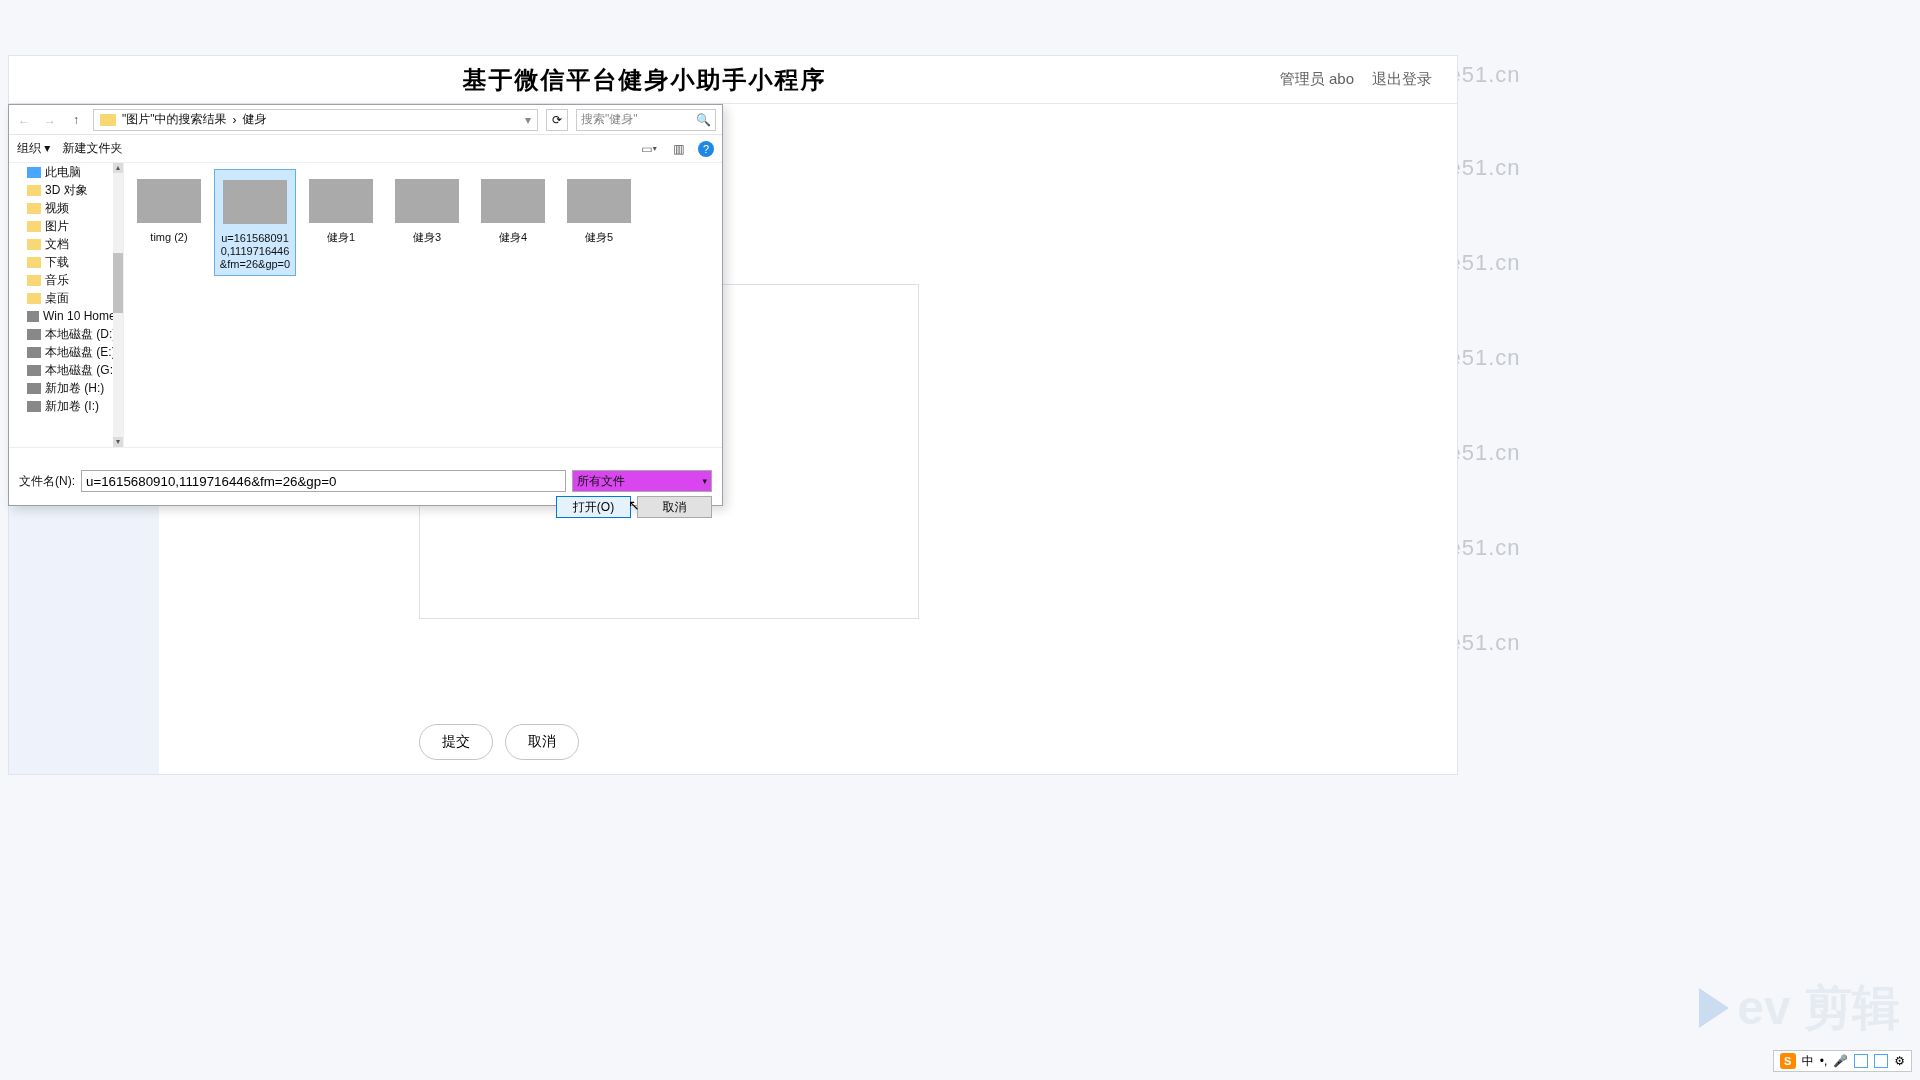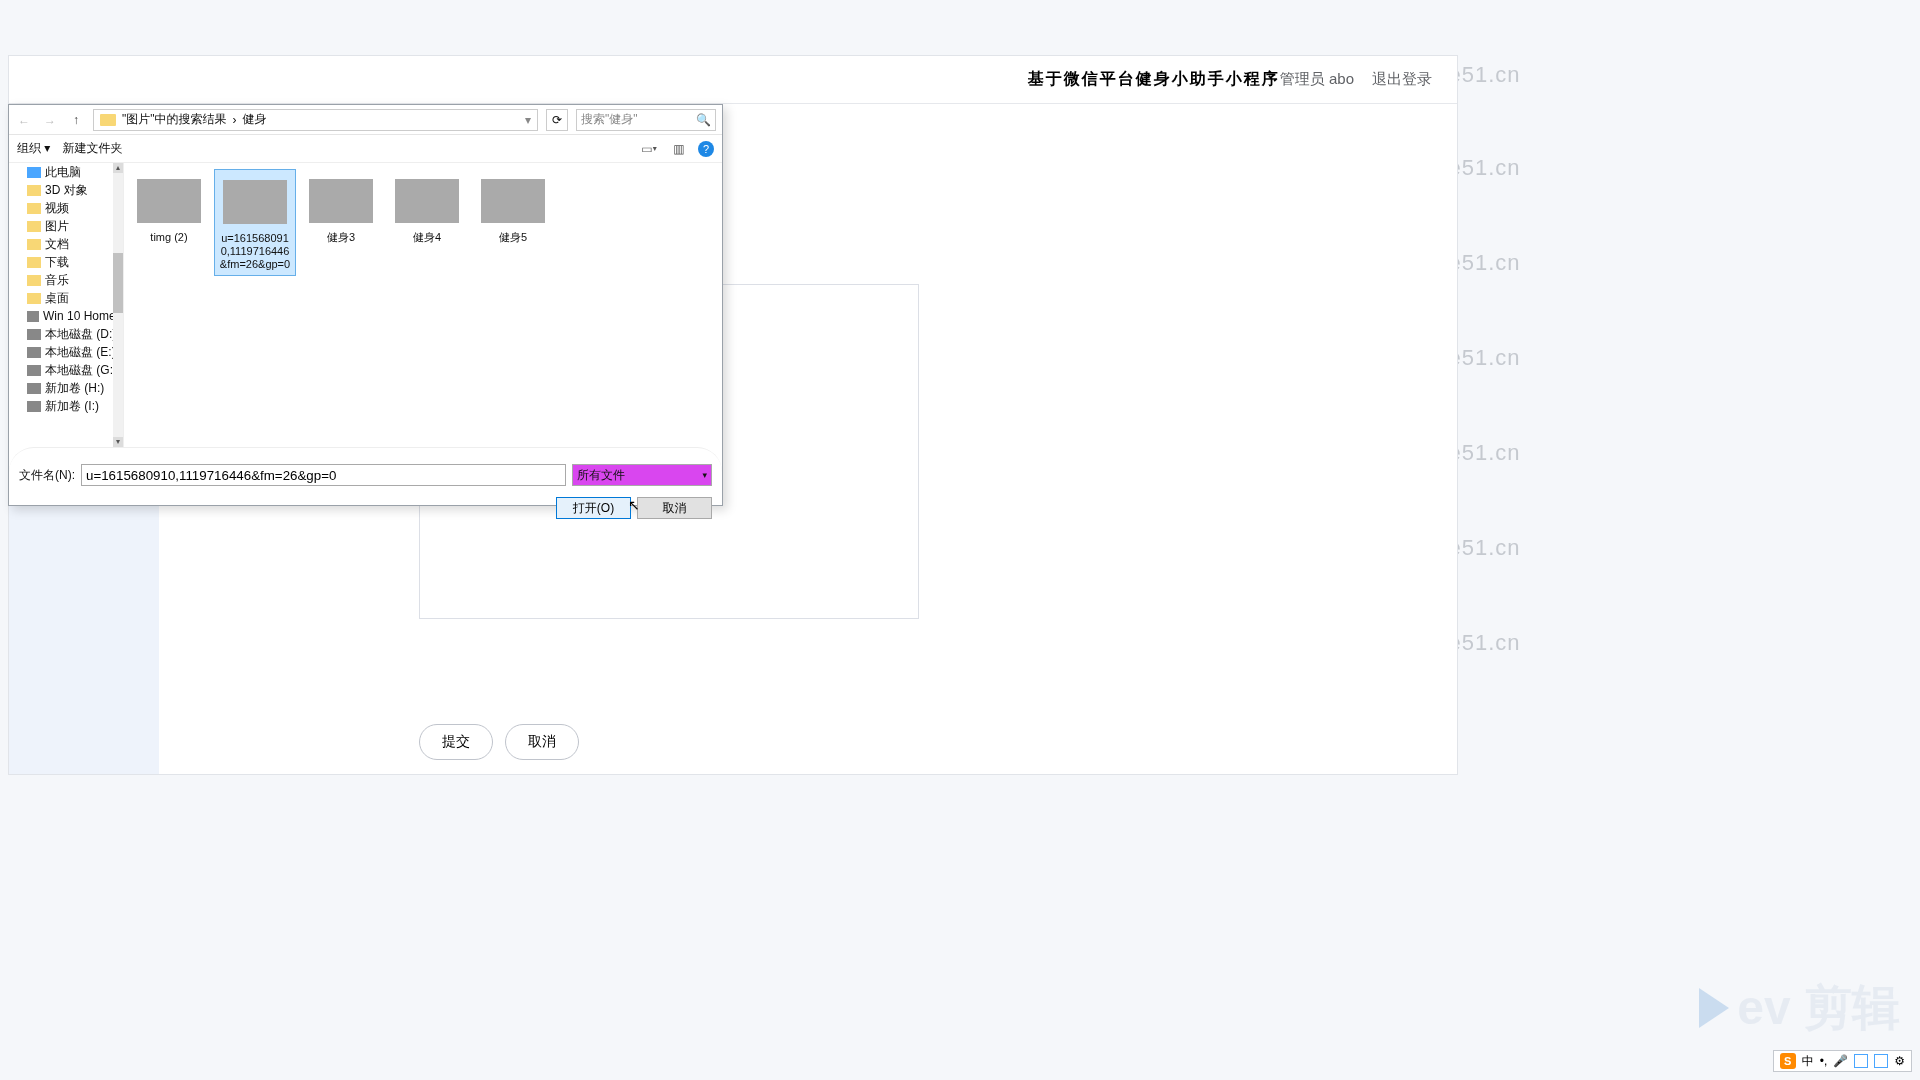--- a/index.html
+++ b/index.html
@@ -3,21 +3,21 @@
 <meta charset="utf-8">
 <style>
 * { margin:0; padding:0; box-sizing:border-box; font-family: "Segoe UI","Microsoft YaHei",Arial,sans-serif; }
 html,body { width:1920px; height:1080px; overflow:hidden; }
 
 body { background:#f5f7fa; }
 
 .outer{ position:absolute; left:8px; top:55px; width:1450px; height:720px; background:#fff; border:1px solid #e1e4e9; }
 
 .topbar{ height:48px; border-bottom:1px solid #e6e8ec; display:flex; align-items:center; }
-.topbar .title{ flex:1; text-align:right; font-weight:600; font-size:16px; letter-spacing:2px; }
+.topbar .title{ flex:1; text-align:center; font-weight:600; font-size:24px; letter-spacing:2px; }
 .topbar .userarea{ display:flex; gap:18px; padding-right:25px; font-size:15px; color:#606266; }
 
 .layout{ display:flex; height:calc(100% - 48px); }
 .sidebar{ width:150px; background:#eef3fb; padding:8px; }
 .sidebar .menu-item{ height:42px; display:flex; align-items:center; justify-content:space-between; padding:0 12px; background:#fff; margin-bottom:6px; font-size:14px; color:#606266; cursor:pointer; }
 .sidebar .menu-item .chev{ font-size:10px; color:#c0c4cc; }
 
 .main{ flex:1; position:relative; padding:25px 40px; }
 .editor-box{ position:absolute; left:260px; top:180px; width:500px; height:335px; border:1px solid #dcdfe6; }
 .btnrow{ position:absolute; left:260px; top:620px; display:flex; gap:12px; }
@@ -59,21 +59,21 @@
 .fitem .cap{ font-size:11px; text-align:center; line-height:13px; word-break:break-all; margin-top:2px; }
 .th .lockers{ background:linear-gradient(#5a7bd4,#3a5fbf); }
 .th .hall{ background:linear-gradient(#8fd07a 50%, #d7d3cd 50%);}
 .th .tread{ background:linear-gradient(#eee,#bbb);}
 .th .yoga{ background:linear-gradient(#f9dfd3,#d9b7ab);}
 .th .dark1{ background:#2a2321;}
 .th .dark2{ background:#1a1816;}
 .th .bright{ background:linear-gradient(#eef3f5,#d3dde2);}
 .th .poster{ background:#0d152a;}
 .th .gym{ background:linear-gradient(#3b3b3b,#111);}
-.fd-bottom{ height:58px; border-top:1px solid #eee; padding:16px 10px; display:flex; flex-direction:column; gap:11px;border-radius:25px;}
+.fd-bottom{ height:58px; border-top:1px solid #eee; padding:22px 10px; display:flex; flex-direction:column; gap:4px;}
 .fd-row{ display:flex; align-items:center; gap:6px;}
 .fd-row.r1 label{ white-space:nowrap;}
 .fd-row .fn{ flex:1; height:22px; border:1px solid #a9a9a9; padding:0 4px; background:#fff;}
 .fd-row .ft{ width:140px; height:22px; border:1px solid #a9a9a9; background:#d946ef; padding:0 4px; display:flex; align-items:center;}
 .fd-row.r2{ justify-content:flex-end;}
 .fd-row .dbtn{ width:75px; height:22px; border:1px solid #a9a9a9; background:#e1e1e1; cursor:pointer; font-size:12px;}
 .fd-row .dbtn.primary{ border:1px solid #0078d7; background:#e5f1fb;}
 .cursor{ position:absolute; left:628px; top:497px; font-size:14px; color:#000; pointer-events:none;}
 
 
@@ -288,20 +288,26 @@
           <div class="cap">timg (2)</div>
         </div>
         <div class="fitem sel">
           <div class="th">
             <div class="img yoga"></div>
           </div>
           <div class="cap">u=1615680910,1119716446&amp;fm=26&amp;gp=0</div>
         </div>
         <div class="fitem">
           <div class="th">
+            <div class="img dark1"></div>
+          </div>
+          <div class="cap">健身1</div>
+        </div>
+        <div class="fitem">
+          <div class="th">
             <div class="img bright"></div>
           </div>
           <div class="cap">健身3</div>
         </div>
         <div class="fitem">
           <div class="th">
             <div class="img poster"></div>
           </div>
           <div class="cap">健身4</div>
         </div>

